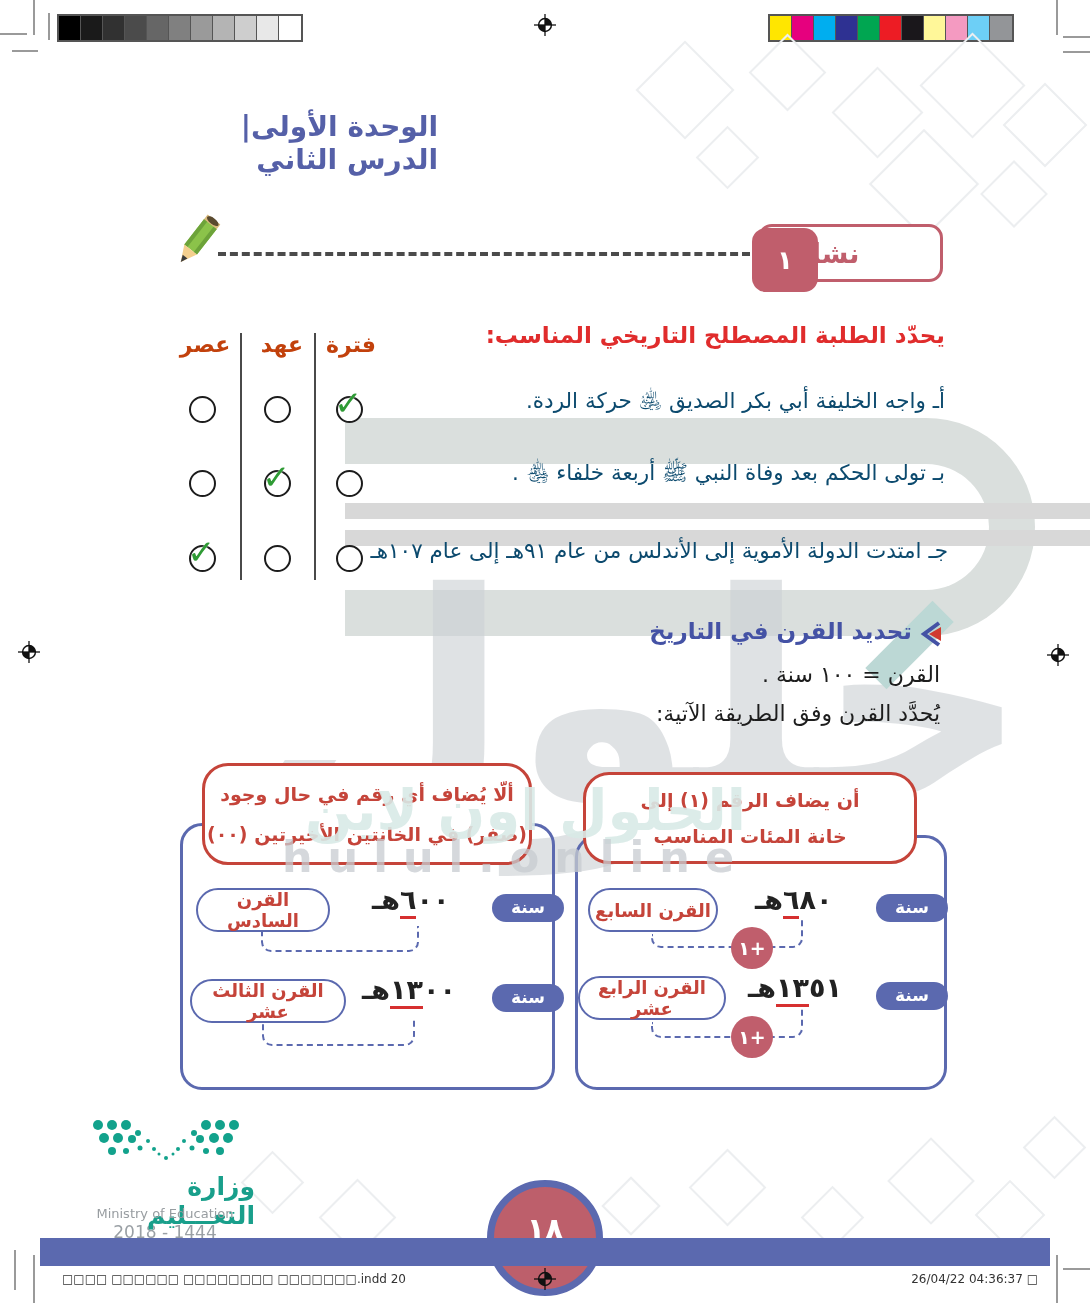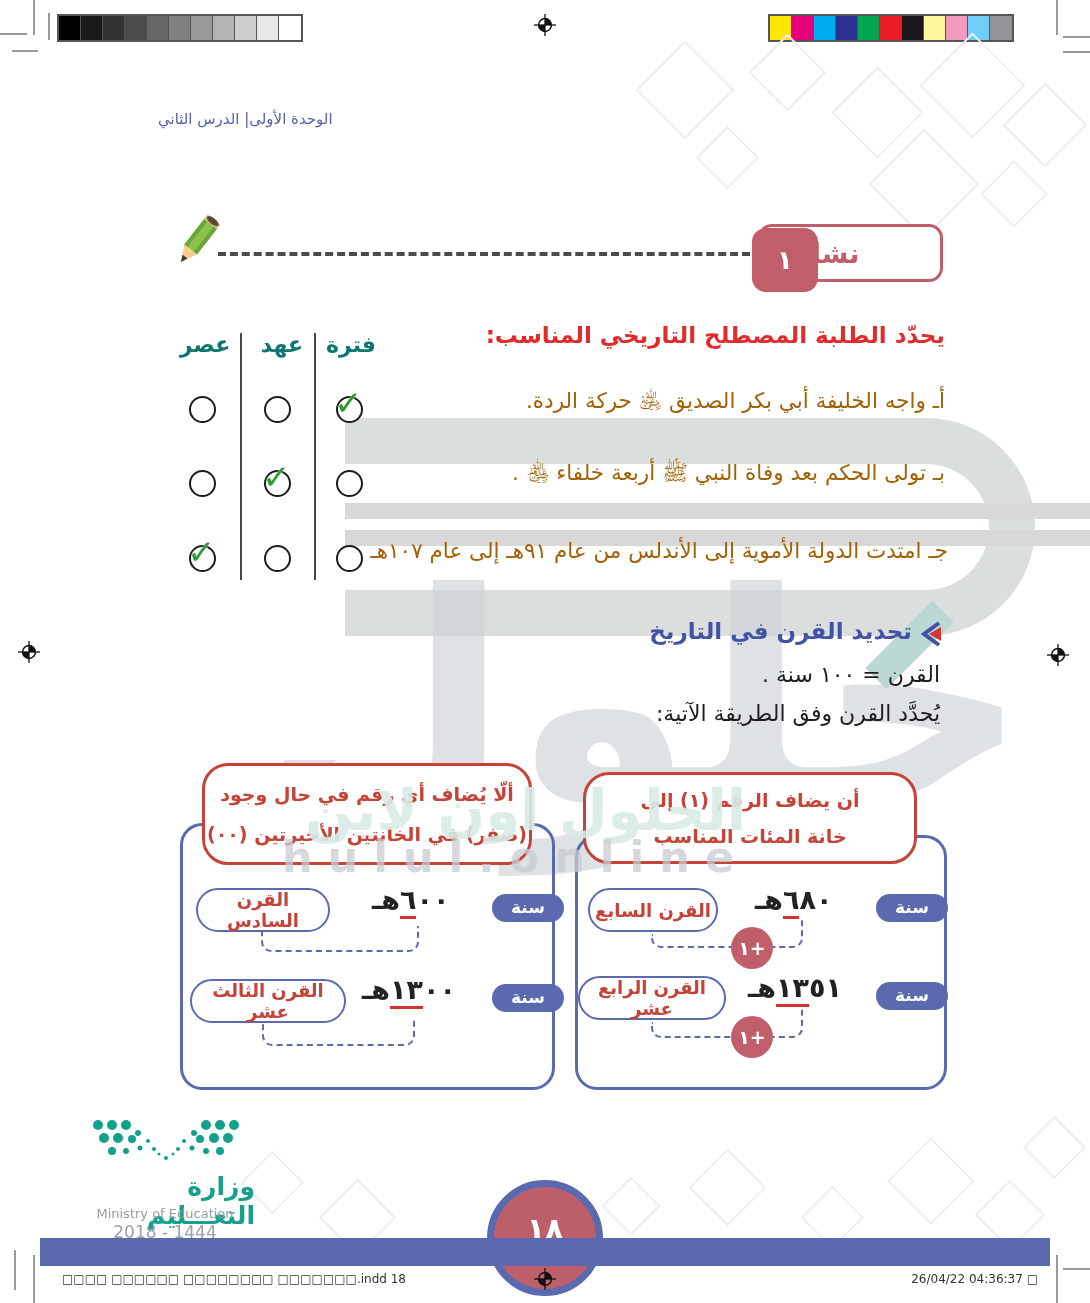--- a/index.html
+++ b/index.html
@@ -18,34 +18,34 @@
   .dm { border:2px solid #eceef0; transform:rotate(45deg); }
 
   
   .wm-shape { border:46px solid #dadfdd; border-left:none; border-radius:0 115px 115px 0; z-index:1; }
   .wm-strip { background:#d8d8d8; z-index:1; }
   .wm-big { font-size:295px; font-weight:bold; color:#cdd1d5; opacity:.62; z-index:1; line-height:1; }
   .wm-teal { font-size:56px; font-weight:bold; color:#d9eae7; z-index:4; opacity:.9; }
   .wm-latin { font-size:43px; color:#c7ccd1; letter-spacing:15px; z-index:4; opacity:.75; font-weight:bold; }
   .wm-tri { background:#bcd8d5; z-index:1; }
 
-  .breadcrumb { font-size:15px; font-weight:normal; color:#5560a8; text-align:left; }
+  .breadcrumb { font-size:28px; font-weight:bold; color:#5560a8; text-align:right; }
 
   
   .dashline { border-top:4px dashed #4b4b4b; }
   .act-box { width:185px; height:58px; background:#fff; border:3px solid #c05e6c; border-radius:14px;
              display:flex; align-items:center; justify-content:center; z-index:3; }
   .act-label { color:#c05e6c; font-size:27px; font-weight:bold; padding-right:58px; }
   .act-num { width:66px; height:64px; background:#c05e6c; border-radius:14px; color:#fff; font-size:26px;
              font-weight:bold; display:flex; align-items:center; justify-content:center; z-index:4; }
 
   .q-title { font-size:23px; font-weight:bold; color:#e02c2c; z-index:3; }
-  .col-head { font-size:22px; font-weight:bold; color:#0f766e; z-index:3; width:70px; text-align:center; }
+  .col-head { font-size:22px; font-weight:bold; color:#c2410c; z-index:3; width:70px; text-align:center; }
   .vline { width:2px; background:#4a4a4a; z-index:3; }
-  .row-text { font-size:21.5px; color:#a16207; z-index:3; width:600px; text-align:right; }
+  .row-text { font-size:21.5px; color:#0c4a6e; z-index:3; width:600px; text-align:right; }
   .circle { width:27px; height:27px; border:2.2px solid #1c1c1c; border-radius:50%; background:#fff; z-index:3; }
   .check { display:none; }
   .circle.checked .check { display:block; position:absolute; top:-15px; left:-4px; font-size:34px;
             font-weight:bold; color:#2f9b35; text-shadow:0 0 2px #fff; z-index:4; }
 
   .sec-title { font-size:23px; font-weight:bold; color:#4452a5; z-index:3; }
   .body-line { font-size:22px; color:#1d1d1d; z-index:3; }
 
   .big-box { border:3px solid #5b69af; border-radius:22px; z-index:2; }
   .rule-box { background:#fff; border:3px solid #c5443a; border-radius:26px; z-index:3;
@@ -294,20 +294,20 @@
       <circle cx="71" cy="36" r="1.5"></circle>
       <circle cx="85" cy="36" r="1.5"></circle>
   </svg>
   <div class="abs min-ar ar" style="left:75px;top:1172px">وزارة التعـــليم</div>
   <div class="abs min-en" style="left:75px;top:1206px">Ministry of Education</div>
   <div class="abs min-years" style="left:75px;top:1222px">2018 - 1444</div>
 
   <div class="abs page-circle" style="left:487px;top:1180px"><span class="ar">١٨</span></div>
   <div class="abs blue-bar" style="left:40px;top:1238px;width:1010px;height:28px"></div>
 
-  <div class="abs foot" style="left:62px;top:1272px">□□□□ □□□□□□ □□□□□□□□ □□□□□□□.indd   18</div>
+  <div class="abs foot" style="left:62px;top:1272px">□□□□ □□□□□□ □□□□□□□□ □□□□□□□.indd   20</div>
   <div class="abs foot" style="right:52px;top:1272px">26/04/22   04:36:37 □</div>
   <div class="abs cropline" style="left:14px;top:1250px;width:2px;height:40px"></div>
   <div class="abs cropline" style="left:33px;top:1255px;width:2px;height:48px"></div>
   <div class="abs cropline" style="left:1056px;top:1255px;width:2px;height:48px"></div>
   <div class="abs cropline" style="left:1063px;top:1268px;width:27px;height:2px"></div>
 
 </div>
 
 </body></html>

